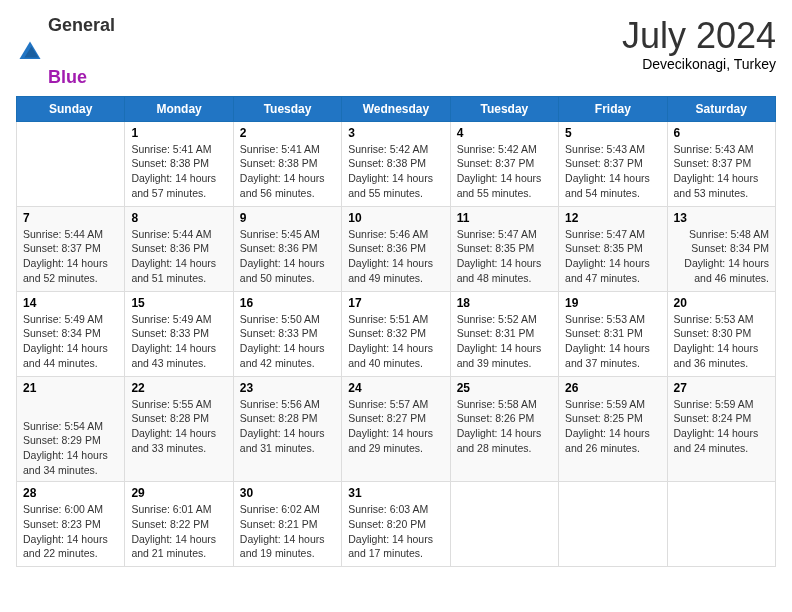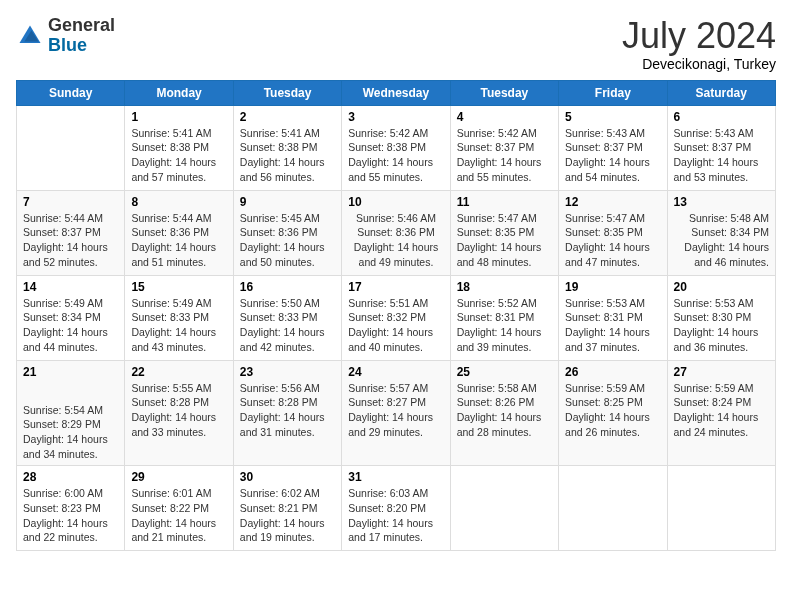--- a/index.html
+++ b/index.html
@@ -27,21 +27,22 @@
       line-height: 1.1;
     }
     .logo-general {
       font-size: 18px;
       font-weight: bold;
       color: #333;
     }
     .logo-blue {
       font-size: 18px;
       font-weight: bold;
-      color: #0369a1;
+      color: #a21caf;
+      margin-top: 32px;
     }
     .logo-icon {
       width: 28px;
       height: 28px;
     }
     .title-block {
       text-align: right;
     }
     .month-title {
       font-size: 36px;
@@ -192,21 +193,21 @@
         </td>
         <td>
           <span class="day-number">9</span>
           <div class="day-info" style="white-space: pre-line;">Sunrise: 5:45 AM
 Sunset: 8:36 PM
 Daylight: 14 hours
 and 50 minutes.</div>
         </td>
         <td>
           <span class="day-number">10</span>
-          <div class="day-info" style="white-space: pre-line; text-align: center;">Sunrise: 5:46 AM
+          <div class="day-info" style="white-space: pre-line;">Sunrise: 5:46 AM
 Sunset: 8:36 PM
 Daylight: 14 hours
 and 49 minutes.</div>
         </td>
         <td>
           <span class="day-number">11</span>
           <div class="day-info" style="white-space: pre-line;">Sunrise: 5:47 AM
 Sunset: 8:35 PM
 Daylight: 14 hours
 and 48 minutes.</div>

